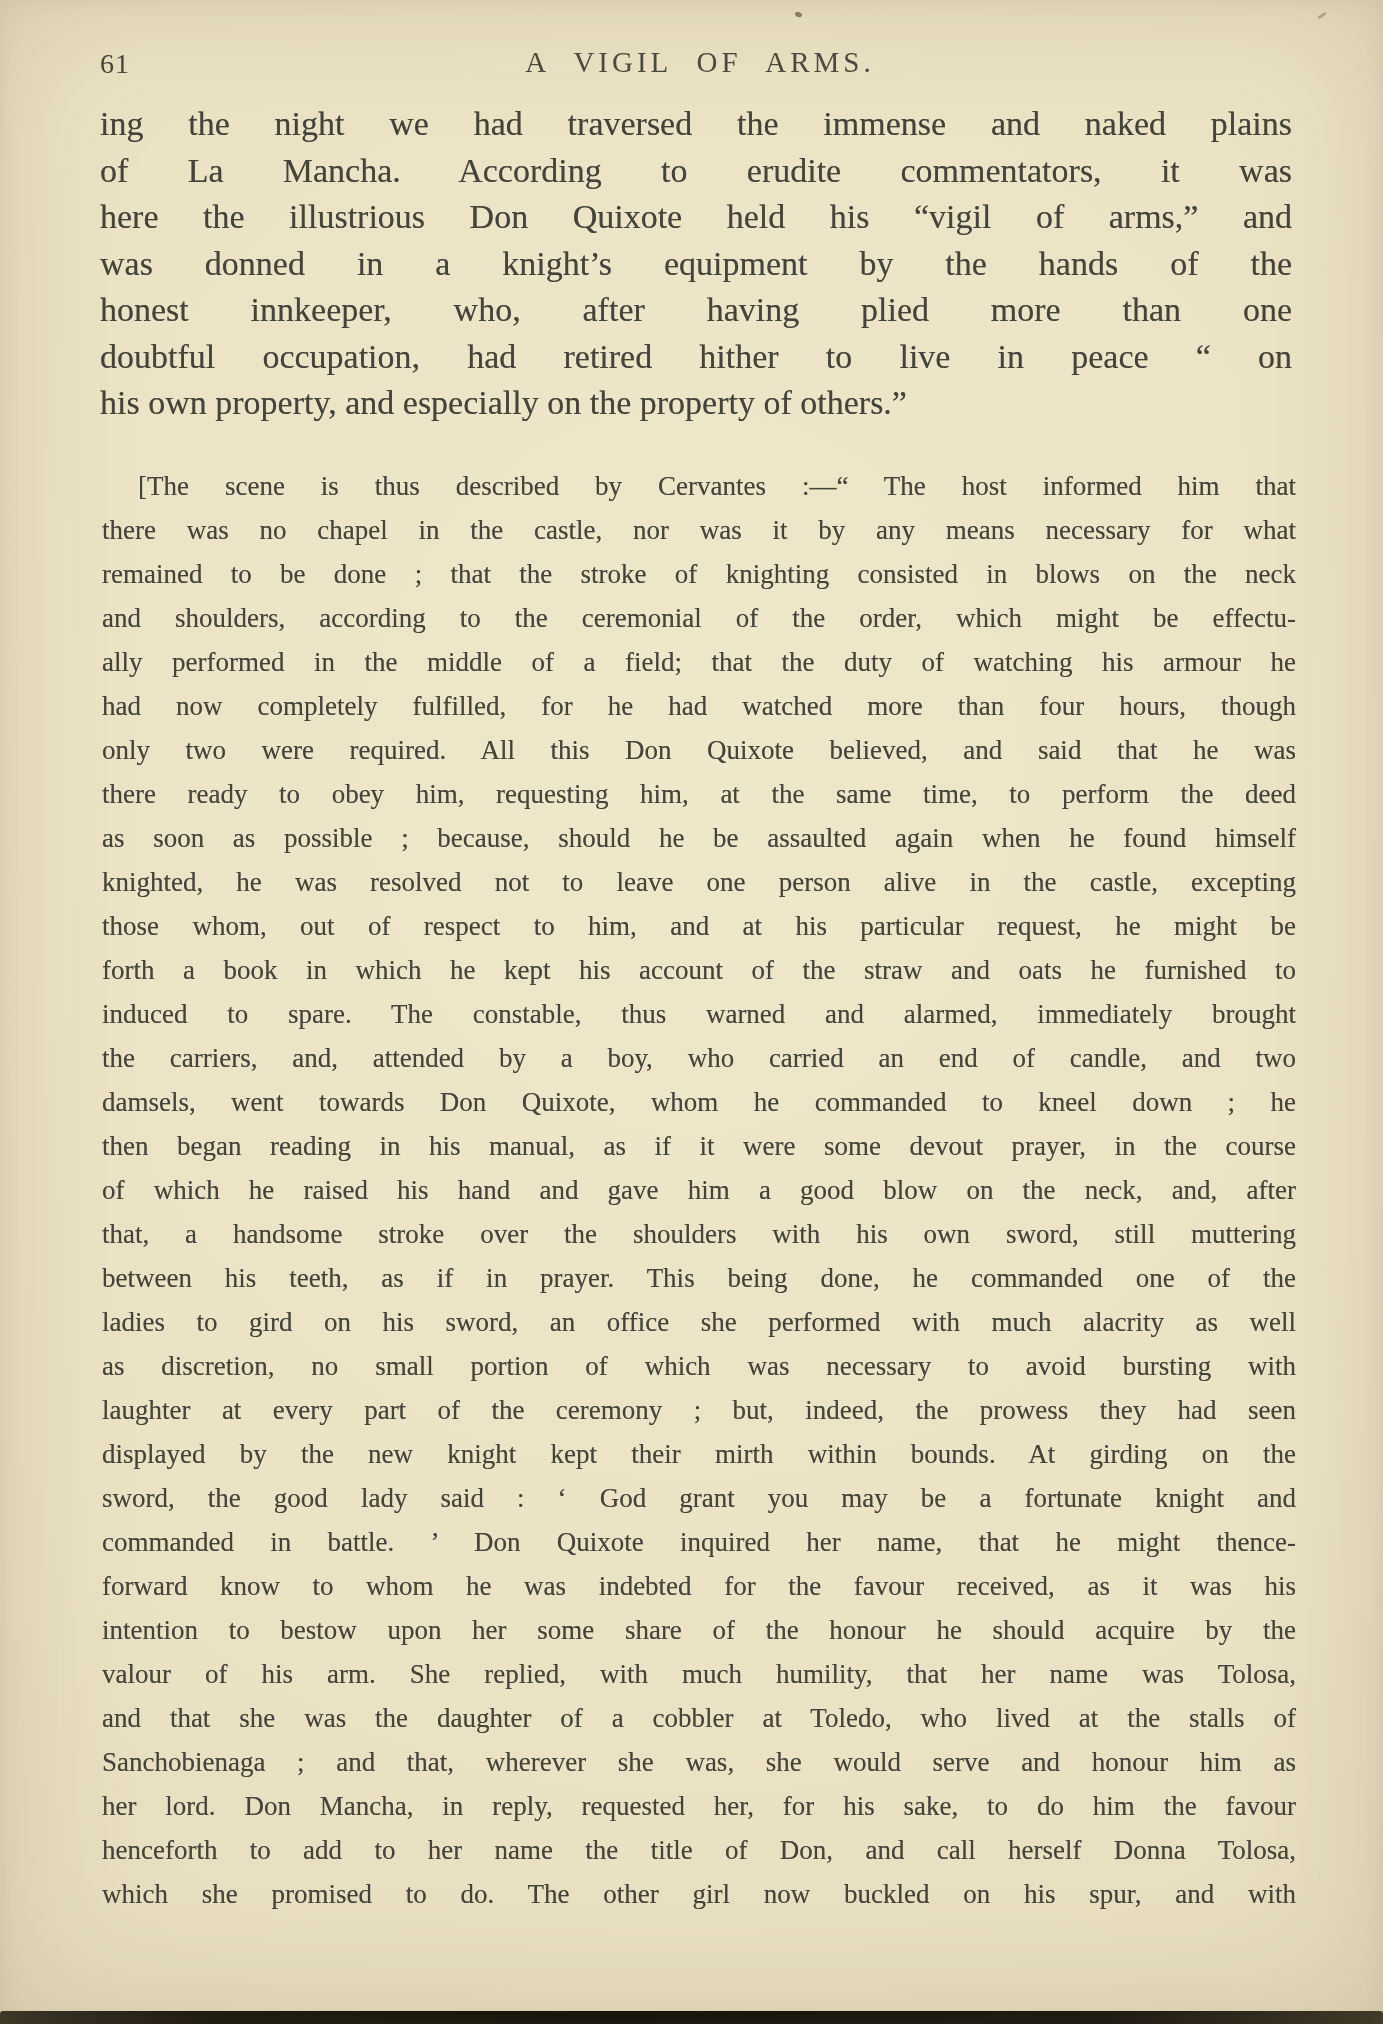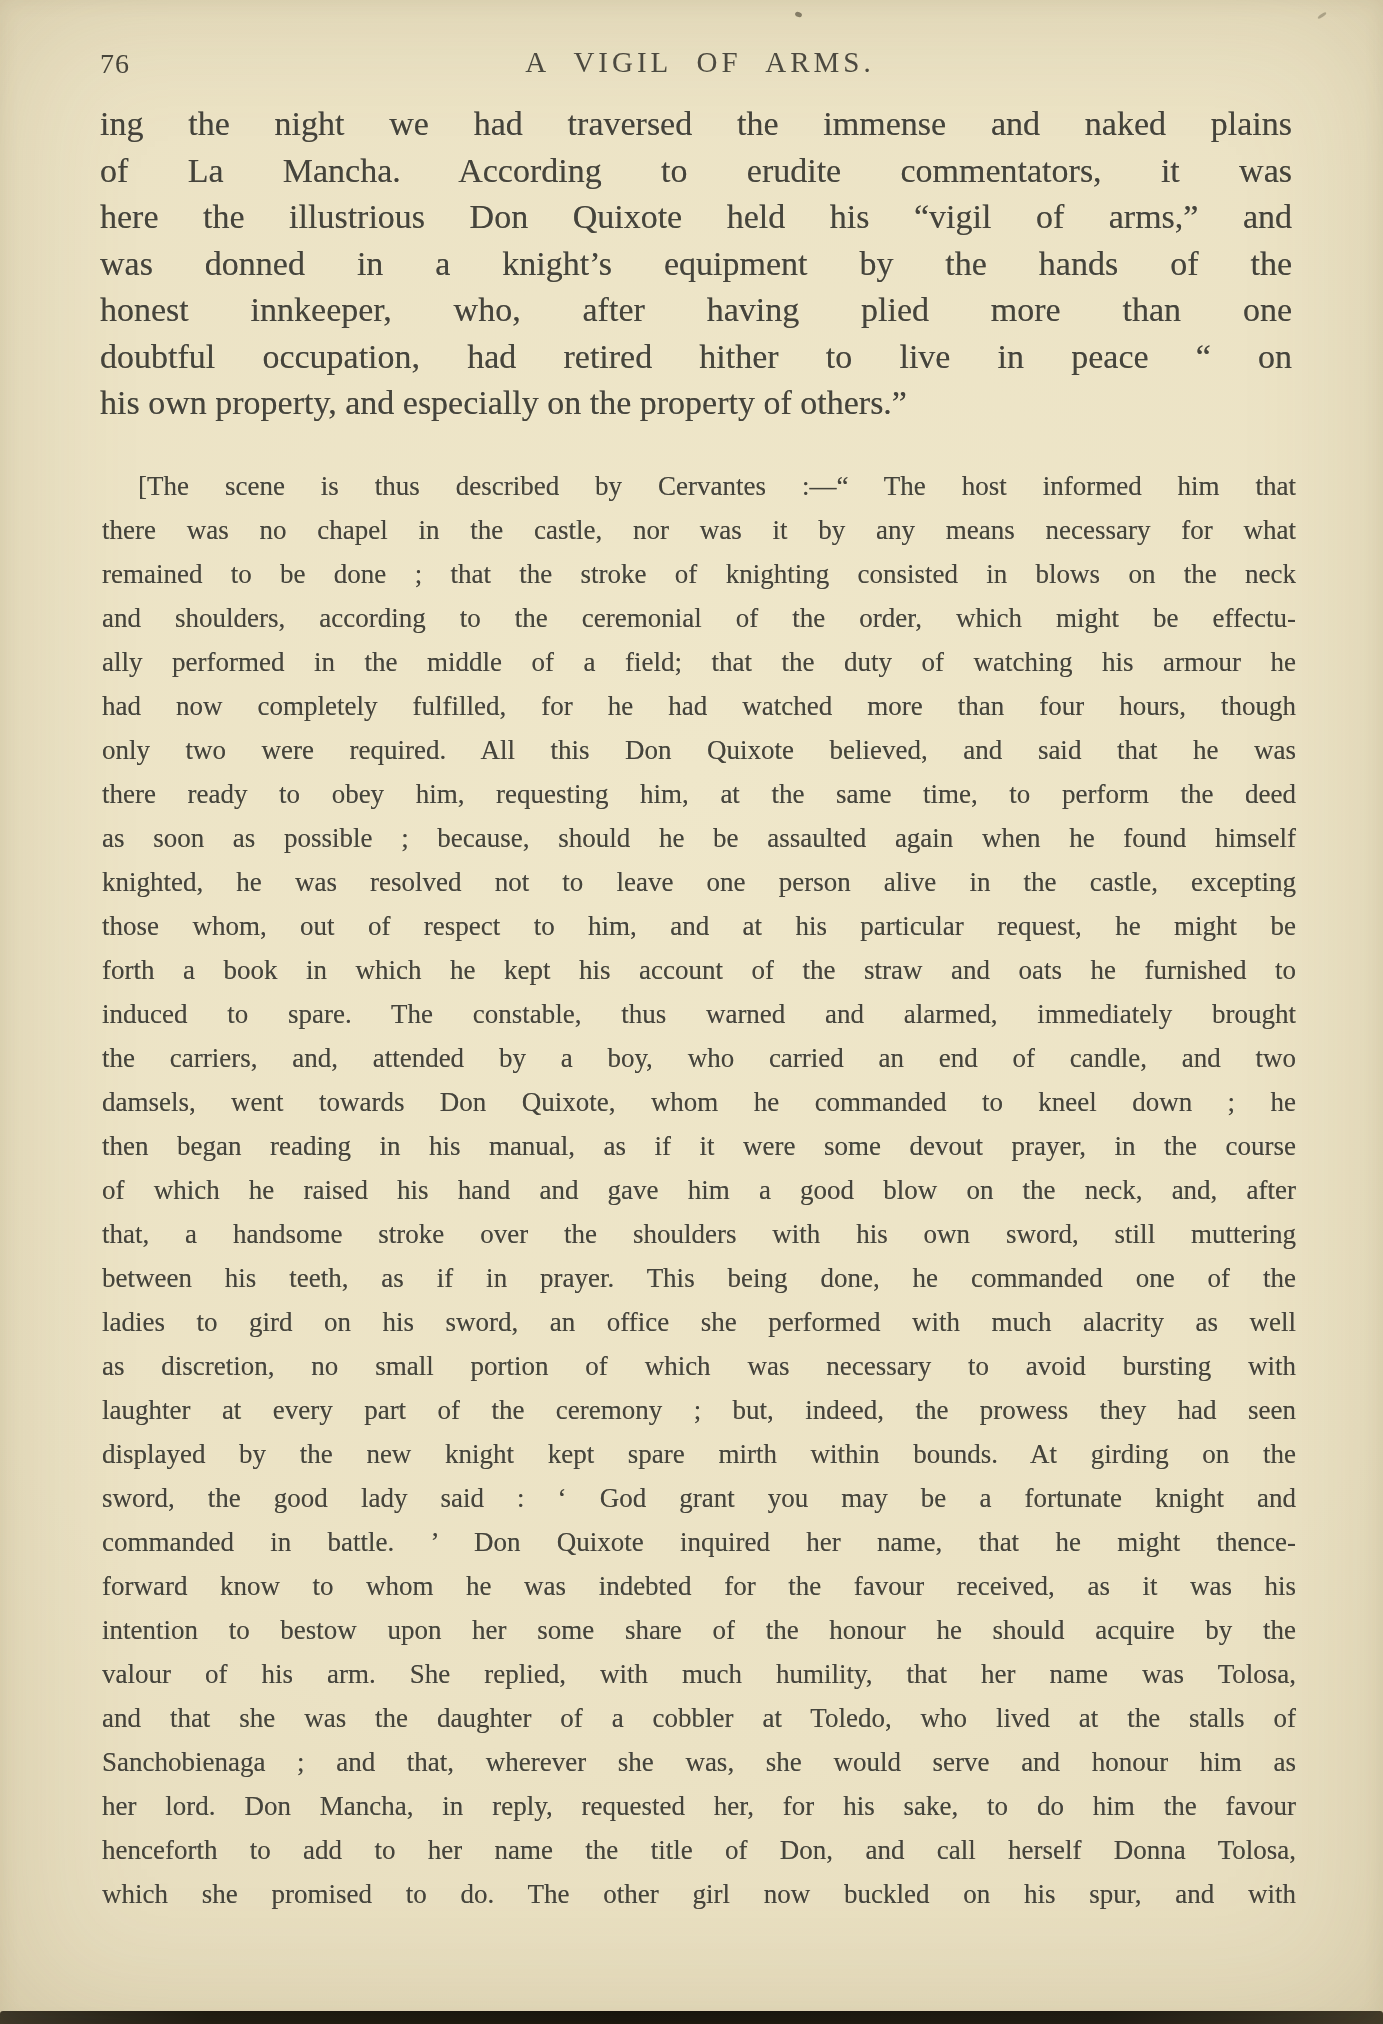--- a/index.html
+++ b/index.html
@@ -52,21 +52,21 @@
   }
   .speck-1 { left:795px; top:12px; width:7px; height:5px; transform:rotate(20deg); opacity:.8; }
   .speck-2 { left:1317px; top:14px; width:10px; height:3px; transform:rotate(-35deg); opacity:.45; }
 </style>
 </head>
 <body>
 
 <div class="page">
 
   <div class="header">
-    <div class="page-number">76</div>
+    <div class="page-number">61</div>
     <div class="running-title">A VIGIL OF ARMS.</div>
   </div>
 
   <div class="main-par">
       <div class="line">ing the night we had traversed the immense and naked plains</div>
       <div class="line">of La Mancha.  According to erudite commentators, it was</div>
       <div class="line">here the illustrious Don Quixote held his “vigil of arms,” and</div>
       <div class="line">was donned in a knight’s equipment by the hands of the</div>
       <div class="line">honest innkeeper, who, after having plied more than one</div>
       <div class="line">doubtful occupation, had retired hither to live in peace “ on</div>
@@ -89,21 +89,21 @@
       <div class="line">induced to spare.  The constable, thus warned and alarmed, immediately brought</div>
       <div class="line">the carriers, and, attended by a boy, who carried an end of candle, and two</div>
       <div class="line">damsels, went towards Don Quixote, whom he commanded to kneel down ; he</div>
       <div class="line">then began reading in his manual, as if it were some devout prayer, in the course</div>
       <div class="line">of which he raised his hand and gave him a good blow on the neck, and, after</div>
       <div class="line">that, a handsome stroke over the shoulders with his own sword, still muttering</div>
       <div class="line">between his teeth, as if in prayer.  This being done, he commanded one of the</div>
       <div class="line">ladies to gird on his sword, an office she performed with much alacrity as well</div>
       <div class="line">as discretion, no small portion of which was necessary to avoid bursting with</div>
       <div class="line">laughter at every part of the ceremony ;  but, indeed, the prowess they had seen</div>
-      <div class="line">displayed by the new knight kept spare mirth within bounds.  At girding on the</div>
+      <div class="line">displayed by the new knight kept their mirth within bounds.  At girding on the</div>
       <div class="line">sword, the good lady said :  ‘ God grant you may be a fortunate knight and</div>
       <div class="line">commanded in battle. ’  Don Quixote inquired her name, that he might thence-</div>
       <div class="line">forward know to whom he was indebted for the favour received, as it was his</div>
       <div class="line">intention to bestow upon her some share of the honour he should acquire by the</div>
       <div class="line">valour of his arm.  She replied, with much humility, that her name was Tolosa,</div>
       <div class="line">and that she was the daughter of a cobbler at Toledo, who lived at the stalls of</div>
       <div class="line">Sanchobienaga ;  and that, wherever she was, she would serve and honour him as</div>
       <div class="line">her lord.  Don Mancha, in reply, requested her, for his sake, to do him the favour</div>
       <div class="line">henceforth to add to her name the title of Don, and call herself Donna Tolosa,</div>
       <div class="line">which she promised to do.  The other girl now buckled on his spur, and with</div>

